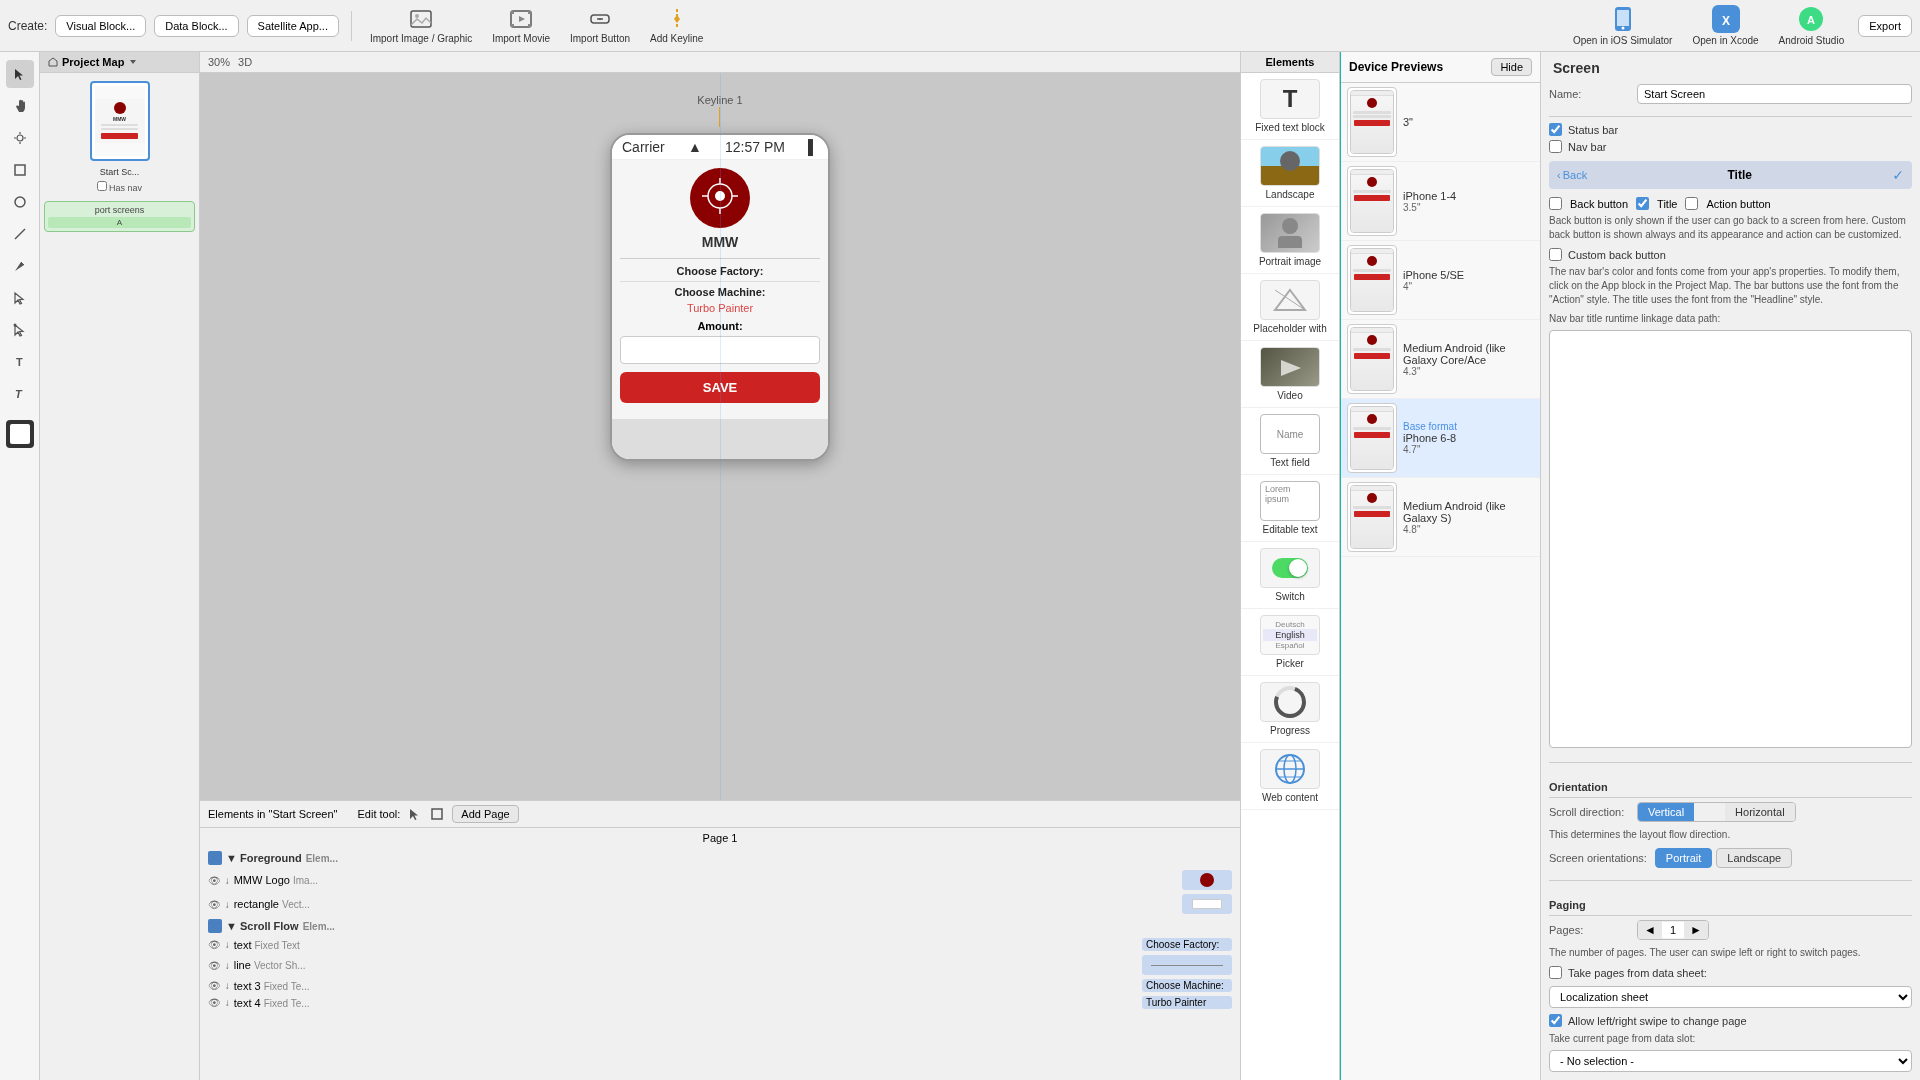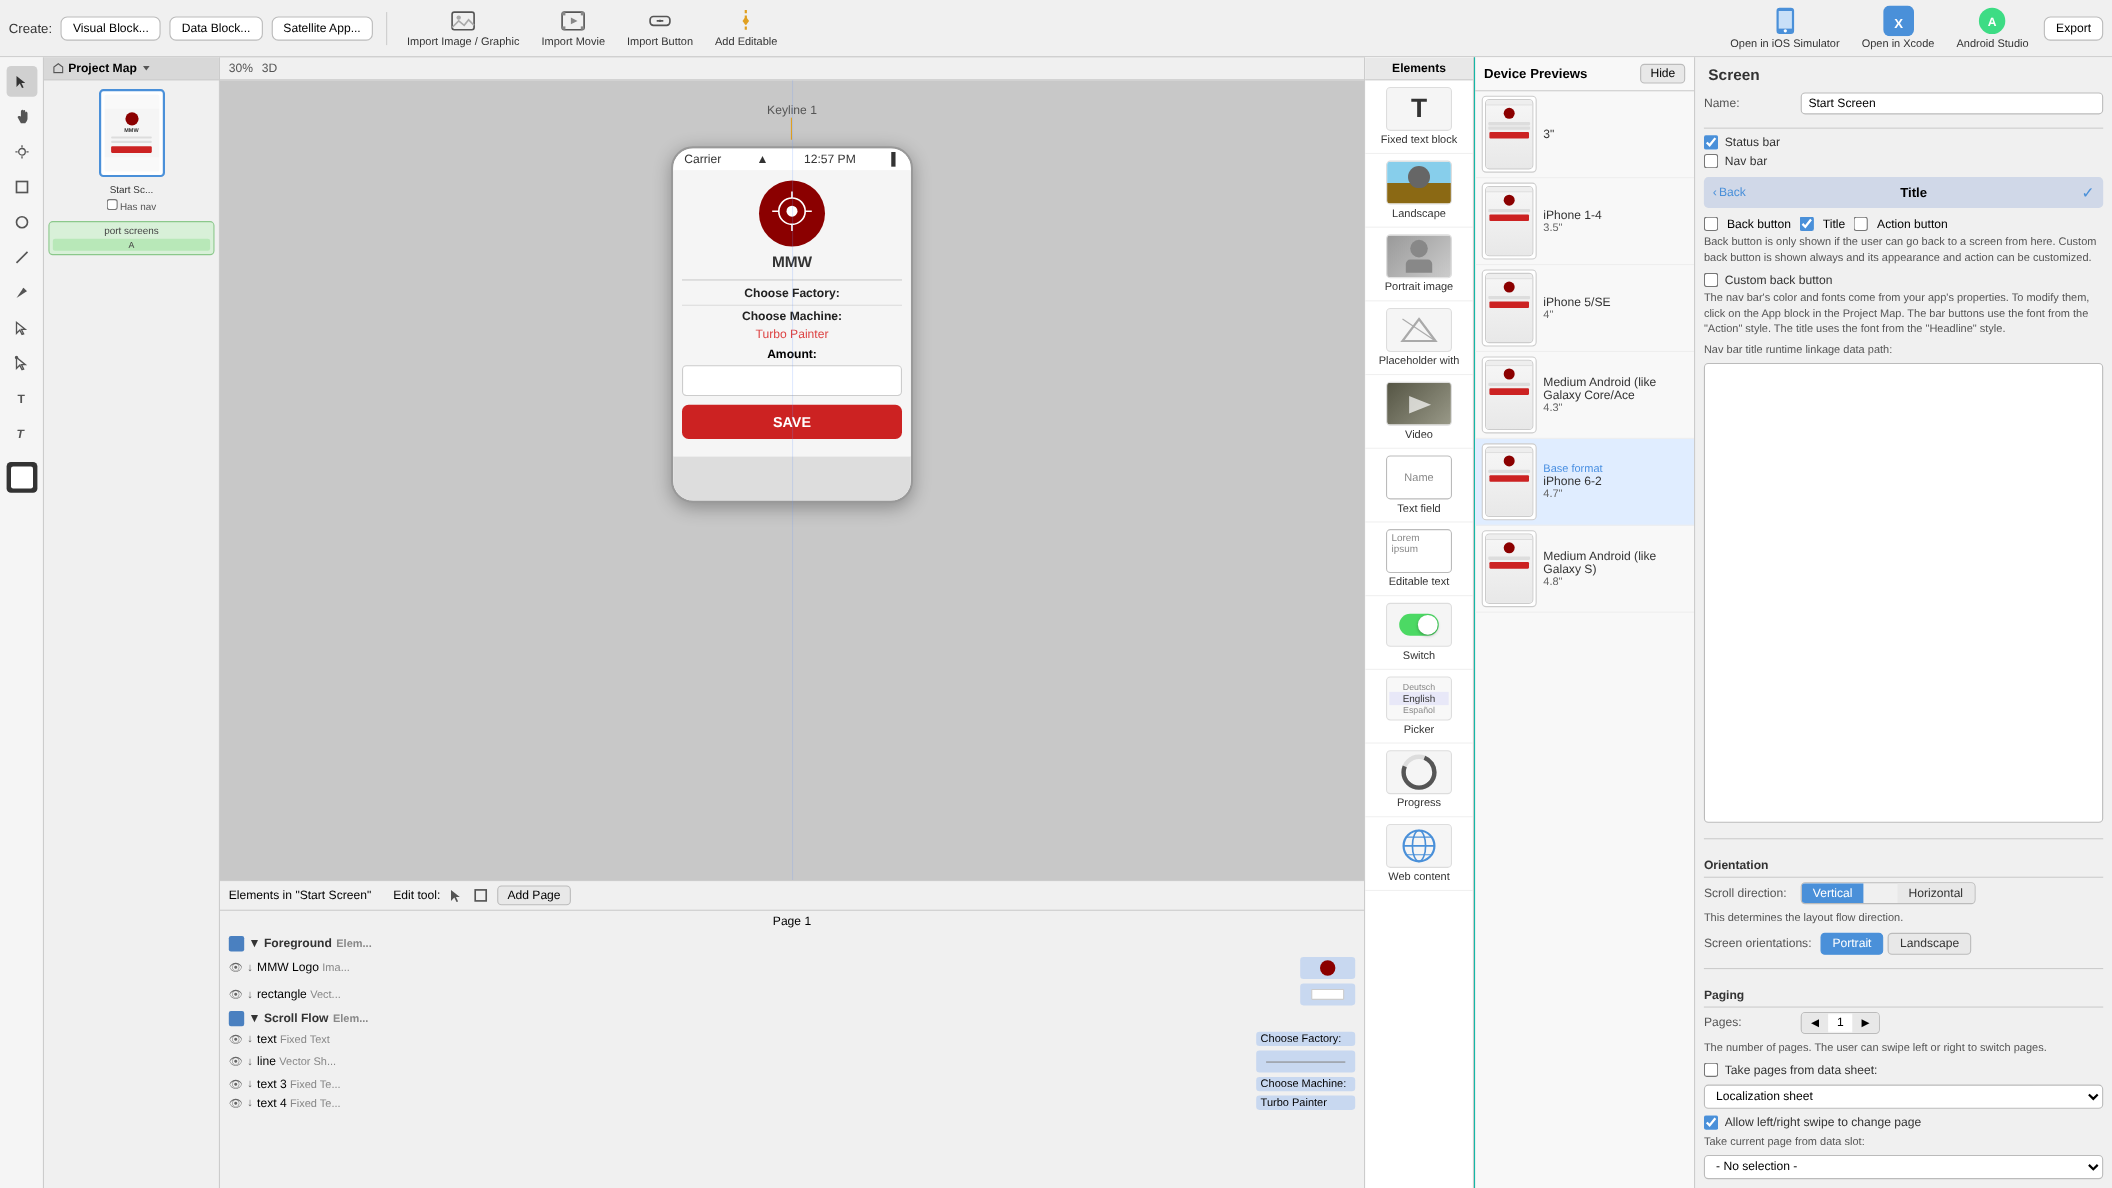--- a/index.html
+++ b/index.html
@@ -30,21 +30,21 @@
     .screen-label { font-size: 9px; color: #333; margin-top: 2px; }
     .has-nav-label { font-size: 9px; color: #555; margin-top: 4px; }
 
     
     .canvas-area { flex: 1; background: #c8c8c8; display: flex; flex-direction: column; position: relative; overflow: hidden; }
     .canvas-toolbar { background: #f0f0f0; border-bottom: 1px solid #ccc; padding: 4px 8px; display: flex; gap: 8px; font-size: 11px; }
     .canvas-main { flex: 1; display: flex; flex-direction: column; align-items: center; justify-content: flex-start; padding-top: 20px; position: relative; }
 
     
     .phone-mockup { width: 220px; background: #fff; border: 2px solid #999; border-radius: 20px; overflow: hidden; box-shadow: 0 4px 16px rgba(0,0,0,0.3); position: relative; }
-    .phone-status-bar { background: #fff; display: flex; justify-content: space-between; align-items: center; padding: 4px 10px; font-size: 11px; color: #333; border-bottom: 1px solid #eee; }
+    .phone-status-bar { background: #fff; display: flex; justify-content: space-between; align-items: center; padding: 4px 10px; font-size: 14px; color: #333; border-bottom: 1px solid #eee; }
     .phone-content { padding: 8px; background: #f5f5f5; }
     .phone-logo { width: 60px; height: 60px; background: #8b0000; border-radius: 50%; margin: 0 auto 6px; display: flex; align-items: center; justify-content: center; }
     .phone-logo-inner { color: white; font-size: 18px; font-weight: bold; }
     .phone-brand { text-align: center; font-size: 14px; font-weight: bold; color: #333; margin-bottom: 8px; }
     .phone-label { text-align: center; font-size: 11px; font-weight: 600; color: #222; margin-bottom: 4px; }
     .phone-link { text-align: center; font-size: 11px; color: #d44; cursor: pointer; margin-bottom: 6px; }
     .phone-amount-label { text-align: center; font-size: 11px; font-weight: 600; margin-bottom: 4px; }
     .phone-input { border: 1px solid #ccc; border-radius: 4px; background: #fff; height: 28px; margin-bottom: 8px; }
     .phone-save-btn { background: #cc2222; color: white; text-align: center; padding: 8px; font-size: 13px; font-weight: 600; border-radius: 6px; margin-bottom: 8px; cursor: pointer; }
     .phone-footer { background: #ddd; height: 40px; }
@@ -160,21 +160,21 @@
         <line x1="9" y1="12" x2="15" y2="12" stroke="#555" stroke-width="1.5"></line>
       </svg>
     <span>Import Button</span>
   </button>
   <button class="toolbar-icon-btn">
     <svg width="24" height="24" viewBox="0 0 24 24">
         <line x1="12" y1="2" x2="12" y2="22" stroke="#e0a020" stroke-width="2" stroke-dasharray="3,2"></line>
         <polygon points="9,12 15,12 12,8" fill="#e0a020"></polygon>
         <polygon points="9,12 15,12 12,16" fill="#e0a020"></polygon>
       </svg>
-    <span>Add Editable</span>
+    <span>Add Keyline</span>
   </button>
   <div class="toolbar-right">
     <button class="toolbar-icon-btn">
       <svg width="28" height="28" viewBox="0 0 28 28">
           <rect x="6" y="2" width="16" height="24" rx="3" fill="#4a90d9"></rect>
           <rect x="8" y="5" width="12" height="16" fill="#c8e0f8"></rect>
           <circle cx="14" cy="23" r="1.5" fill="#fff"></circle>
         </svg>
       <span>Open in iOS Simulator</span>
     </button>
@@ -632,21 +632,21 @@
               <div class="mini-phone-logo"></div>
               <div class="mini-phone-body">
                 <div class="mini-phone-line"></div>
                 <div class="mini-phone-btn"></div>
               </div>
             </div>
           </div>
         </div>
         <div class="device-info">
           <div class="base-format-badge">Base format</div>
-          <div class="device-name">iPhone 6-2</div>
+          <div class="device-name">iPhone 6-8</div>
           <div class="device-size">4.7"</div>
         </div>
       </div>
 
       <div class="device-item">
         <div class="device-thumb">
           <div class="mini-phone">
             <div class="mini-phone-status"></div>
             <div class="mini-phone-content">
               <div class="mini-phone-logo"></div>

